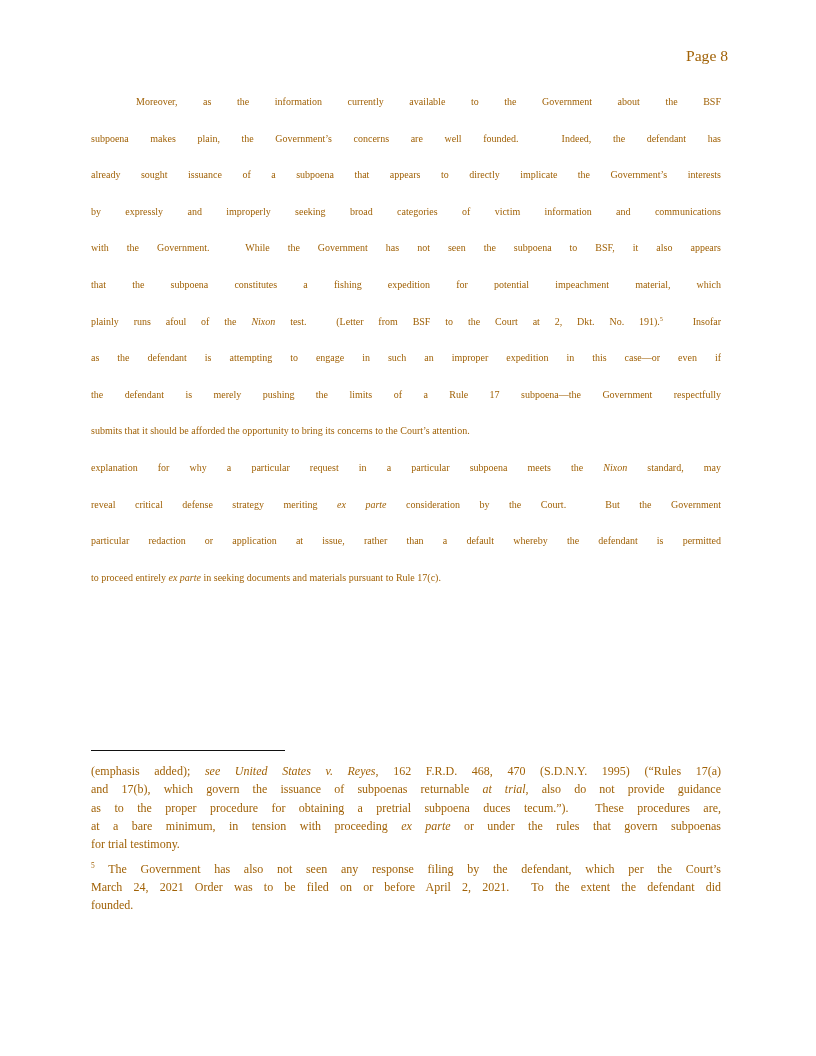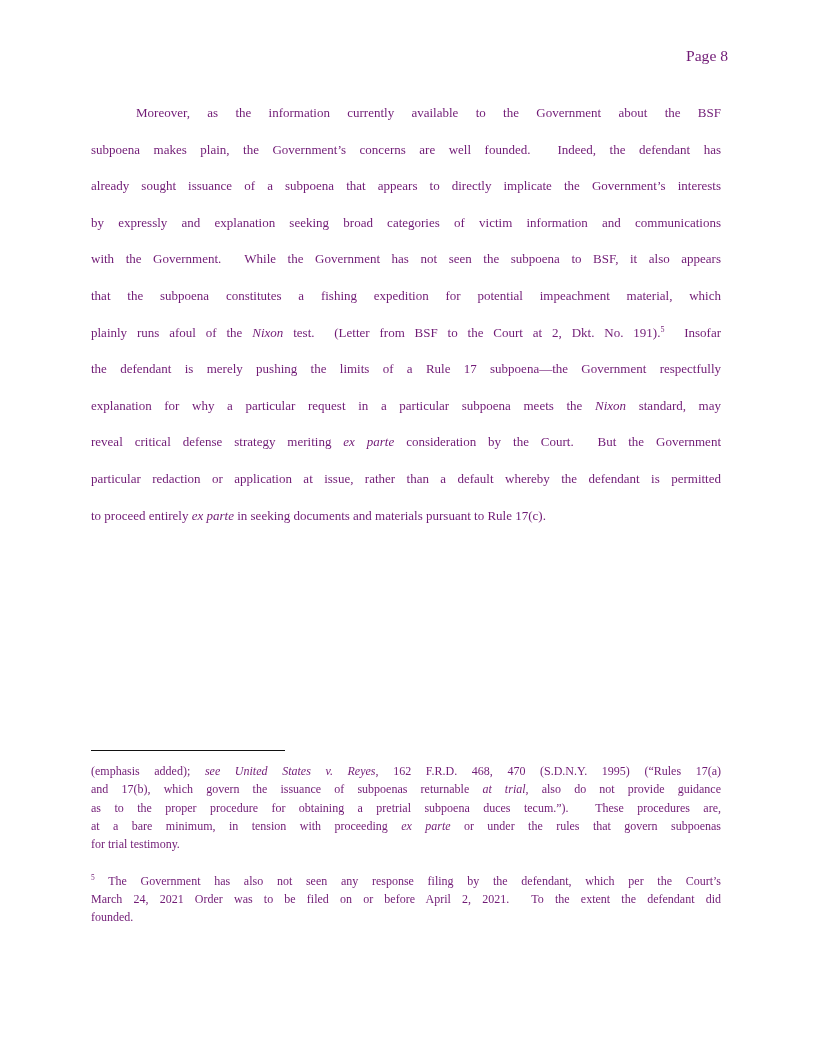--- a/index.html
+++ b/index.html
@@ -5,37 +5,37 @@
   html, body {
     margin: 0;
     padding: 0;
     background: #ffffff;
   }
   .page {
     position: relative;
     width: 816px;
     height: 1056px;
     background: #ffffff;
-    color: #701a75;
+    color: #a16207;
     font-family: "Liberation Serif", "DejaVu Serif", serif;
     overflow: hidden;
   }
   .header {
     position: absolute;
     top: 48px;
     right: 88px;
     font-size: 15.6px;
     line-height: 16px;
   }
   .body-text {
     position: absolute;
-    top: 95px;
+    top: 84px;
     left: 91px;
     width: 630px;
-    font-size: 13px;
+    font-size: 10px;
     font-family: Liberation Serif, serif;
   }
   .body-text .line {
     line-height: 36.6px;
     height: 36.6px;
   }
   .line {
     text-align: justify;
     text-align-last: justify;
     overflow: hidden;
@@ -64,39 +64,41 @@
     position: absolute;
     top: 762px;
     left: 91px;
     width: 630px;
     font-size: 12px;
   }
   .footnotes .line {
     line-height: 18.35px;
     height: 18.35px;
   }
-  .fn-gap { margin-top: 18px; }
+  .fn-gap { margin-top: 6px; }
 </style>
 </head>
 <body>
 
 <div class="page">
 
   <div class="header">Page 8</div>
 
   <div class="body-text">
     <div class="para">
         <div class="line indent"><span>Moreover, as the information currently available to the Government about the BSF</span></div>
         <div class="line"><span>subpoena makes plain, the Government’s concerns are well founded.&nbsp; Indeed, the defendant has</span></div>
         <div class="line"><span>already sought issuance of a subpoena that appears to directly implicate the Government’s interests</span></div>
-        <div class="line"><span>by expressly and explanation seeking broad categories of victim information and communications</span></div>
+        <div class="line"><span>by expressly and improperly seeking broad categories of victim information and communications</span></div>
         <div class="line"><span>with the Government.&nbsp; While the Government has not seen the subpoena to BSF, it also appears</span></div>
         <div class="line"><span>that the subpoena constitutes a fishing expedition for potential impeachment material, which</span></div>
         <div class="line"><span>plainly runs afoul of the </span><span class="it">Nixon</span><span> test.&nbsp; (Letter from BSF to the Court at 2, Dkt. No. 191).</span><sup>5</sup><span>&nbsp; Insofar</span></div>
+        <div class="line"><span>as the defendant is attempting to engage in such an improper expedition in this case—or even if</span></div>
         <div class="line"><span>the defendant is merely pushing the limits of a Rule 17 subpoena—the Government respectfully</span></div>
+        <div class="line last"><span>submits that it should be afforded the opportunity to bring its concerns to the Court’s attention.</span></div>
       </div>
     <div class="para">
         <div class="line"><span>explanation for why a particular request in a particular subpoena meets the </span><span class="it">Nixon</span><span> standard, may</span></div>
         <div class="line"><span>reveal critical defense strategy meriting </span><span class="it">ex parte</span><span> consideration by the Court.&nbsp; But the Government</span></div>
         <div class="line"><span>particular redaction or application at issue, rather than a default whereby the defendant is permitted</span></div>
         <div class="line last"><span>to proceed entirely </span><span class="it">ex parte</span><span> in seeking documents and materials pursuant to Rule 17(c).</span></div>
       </div>
   </div>
 
   <div class="fn-sep"></div>

